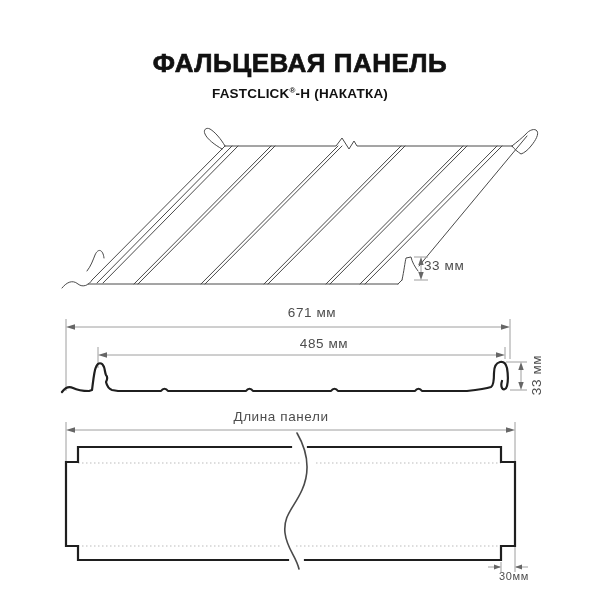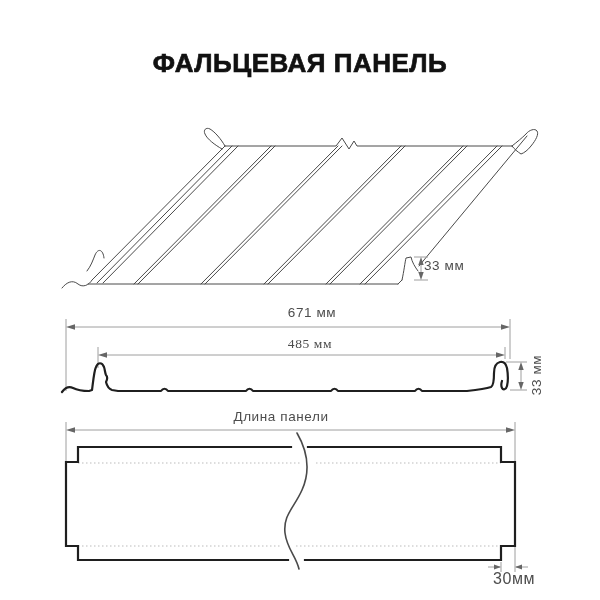--- a/index.html
+++ b/index.html
@@ -15,30 +15,31 @@
   .subtitle{
     position:absolute;top:86px;left:0;width:600px;text-align:center;
     font-size:13.5px;font-weight:bold;color:#111111;letter-spacing:.2px;
   }
   .subtitle sup{font-size:8px;line-height:0;}
   .drawing{position:absolute;top:0;left:0;}
   .dim-label{
     position:absolute;color:#4d4d4d;font-size:13.5px;letter-spacing:.6px;
     white-space:nowrap;transform:translateX(-50%);
   }
-  .dim-label.small{font-size:16px;}
+  .dim-label.small{font-size:11px;}
   .dim-label.plain{transform:none;}
   .dim-label.rot{transform:translate(-50%,-50%) rotate(-90deg);}
 </style>
 </head>
 <body>
 
 <div class="page">
 
   <h1 class="title">ФАЛЬЦЕВАЯ ПАНЕЛЬ</h1>
+  <div class="subtitle"><span>FASTCLICK</span><sup>®</sup><span>-H (НАКАТКА)</span></div>
 
   <svg class="drawing" width="600" height="600" viewBox="0 0 600 600">
 
     <g fill="none" stroke-width="1" stroke-linecap="round" stroke-linejoin="round" stroke="#4a4a4a">
       <path d="M88 284 H398"></path>
       <path d="M225 146 H336 l6 -8 l7 11 l5 -8 l3 5 H512"></path>
       <path d="M225 146 L92 280 C89 285 83 288 78 284 C72 279 66 283 62 288"></path>
       <path d="M104 258 C103 249 98 248 95 255 C93 260 91 266 87 271"></path>
       <path d="M232 146 L97 283"></path>
       <path d="M238 146 L103 283"></path>
@@ -125,18 +126,18 @@
       <path d="M291 447 H78 V462 H66 V546 H78 V560 H288"></path>
       <path d="M308 447 H501 V462 H515 V546 H501 V560 H305"></path>
     </g>
     <g fill="none" stroke-width="1.6" stroke-linecap="round" stroke="#4a4a4a">
       <path d="M297 433 C308 452 310 472 302 490 C294 508 283 515 285 533 C287 549 296 556 299 569"></path>
     </g>
   </svg>
 
   <span class="dim-label plain" style="left:424px;top:258px;">33 мм</span>
   <span class="dim-label" style="left:312px;top:305px;">671 мм</span>
-  <span class="dim-label" style="left:310px;top:336px;font-family:Liberation Serif, serif;">485 мм</span>
+  <span class="dim-label" style="left:324px;top:336px;">485 мм</span>
   <span class="dim-label rot" style="left:536px;top:375px;">33 мм</span>
   <span class="dim-label" style="left:281px;top:409px;">Длина панели</span>
   <span class="dim-label small" style="left:514px;top:570px;">30мм</span>
 
 </div>
 
 </body></html>

